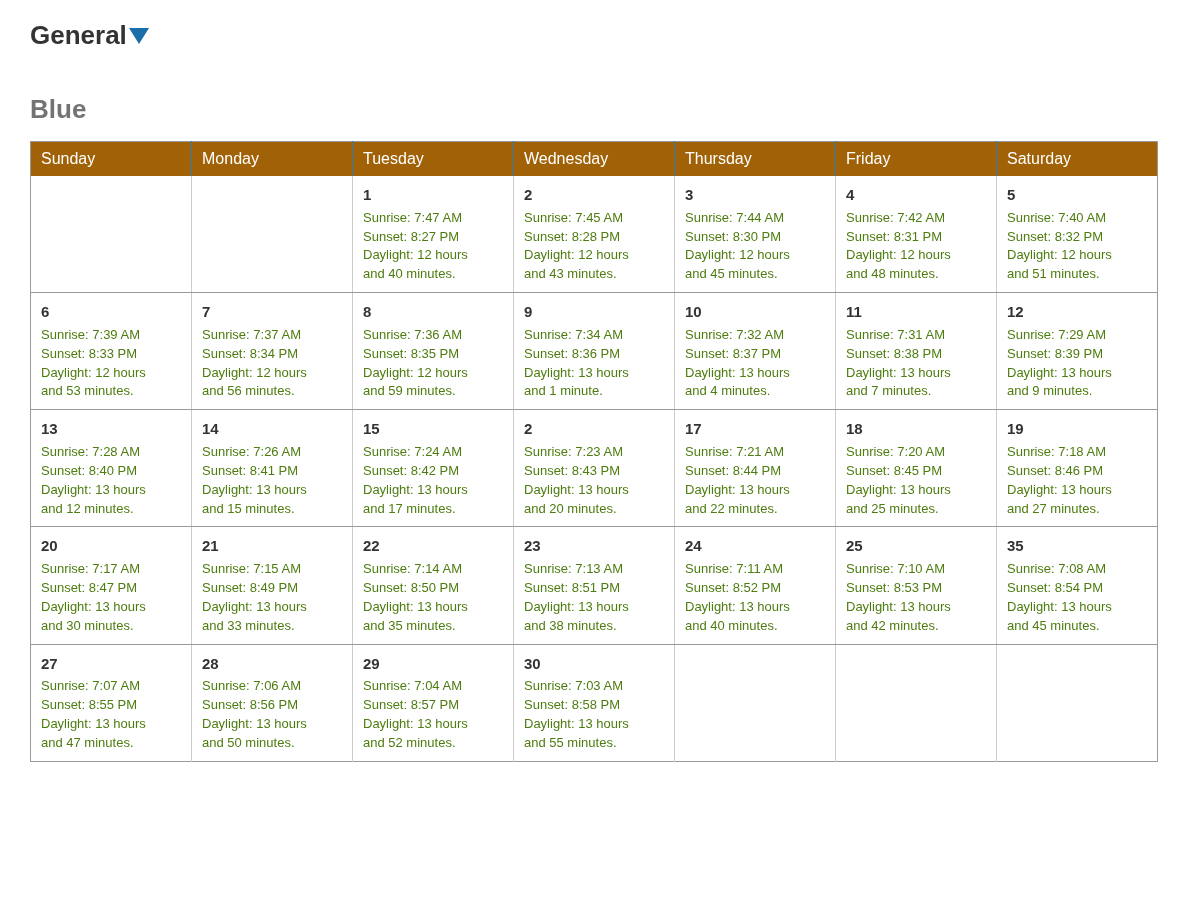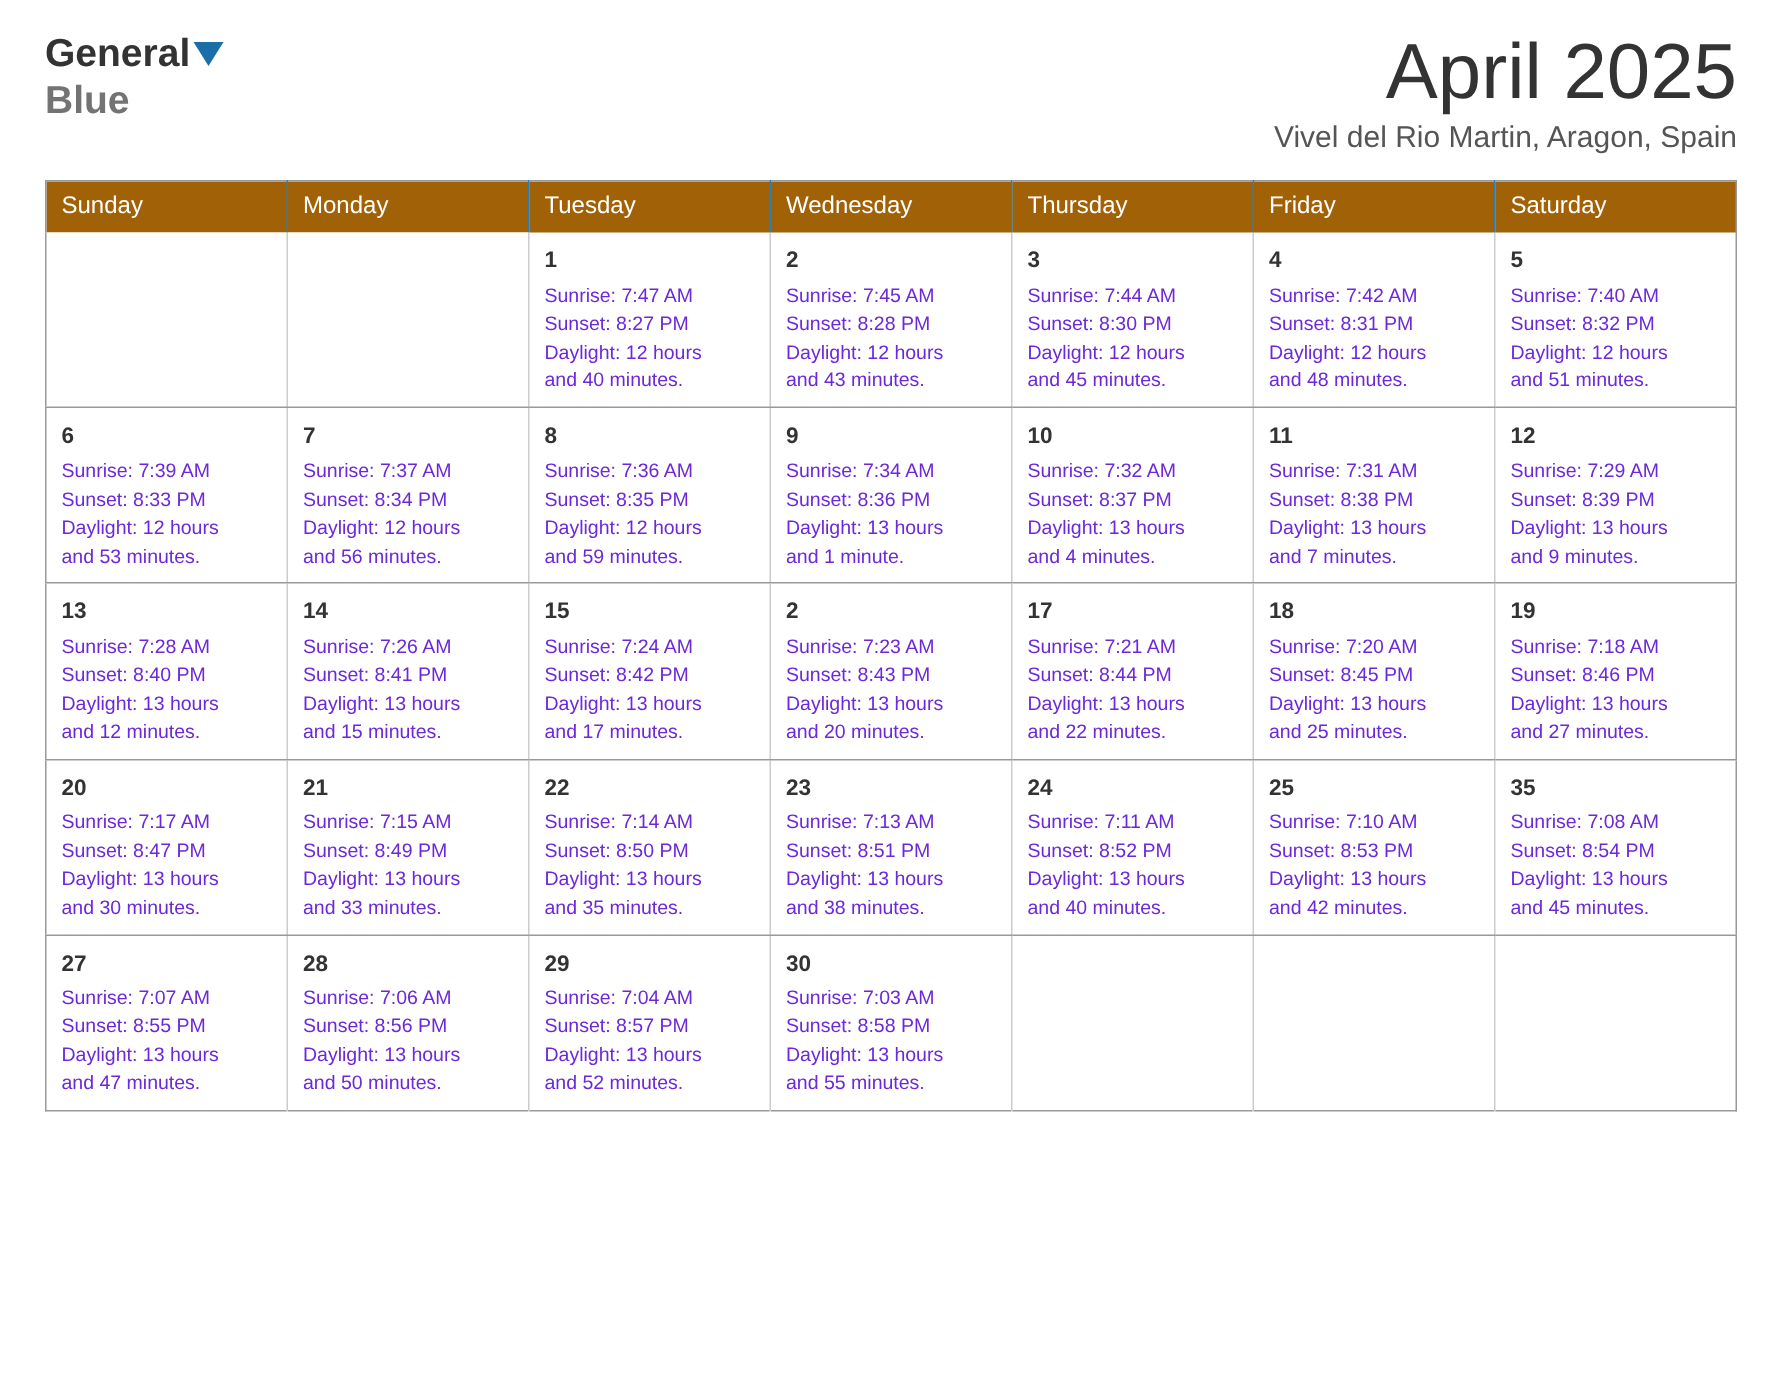--- a/index.html
+++ b/index.html
@@ -13,20 +13,21 @@
     .header {
       display: flex;
       justify-content: space-between;
       align-items: flex-start;
       margin-bottom: 16px;
     }
     .logo {
       display: flex;
       flex-direction: column;
       align-items: flex-start;
+      gap: 43px;
     }
     .logo-text {
       display: flex;
       align-items: center;
       font-size: 26px;
       font-weight: bold;
       color: #333;
     }
     .logo-general { color: #333; }
     .logo-arrow {
@@ -81,45 +82,41 @@
     }
     .calendar td:last-child { border-right: none; }
     .calendar tr:last-child td { border-bottom: none; }
     .day-number {
       font-size: 15px;
       font-weight: bold;
       margin-bottom: 3px;
     }
     .day-info {
       font-size: 13px;
-      color: #6d28d9;
+      color: #4d7c0f;
     }
     .empty-cell { background: #fff; }
     .logo-line2 {
       display: flex;
       align-items: center;
     }
   </style>
 </head>
 <body>
 
 <div class="header">
   <div class="logo">
     <div class="logo-text">
       <span class="logo-general">General</span>
       <span class="logo-arrow"></span>
     </div>
     <div class="logo-line2">
       <span class="logo-blue">Blue</span>
     </div>
   </div>
-  <div class="title-block">
-    <div class="month-title">April 2025</div>
-    <div class="location-title">Vivel del Rio Martin, Aragon, Spain</div>
-  </div>
 </div>
 
 <table class="calendar">
   <thead>
     <tr>
     <th>Sunday</th>
         <th>Monday</th>
         <th>Tuesday</th>
         <th>Wednesday</th>
         <th>Thursday</th>

